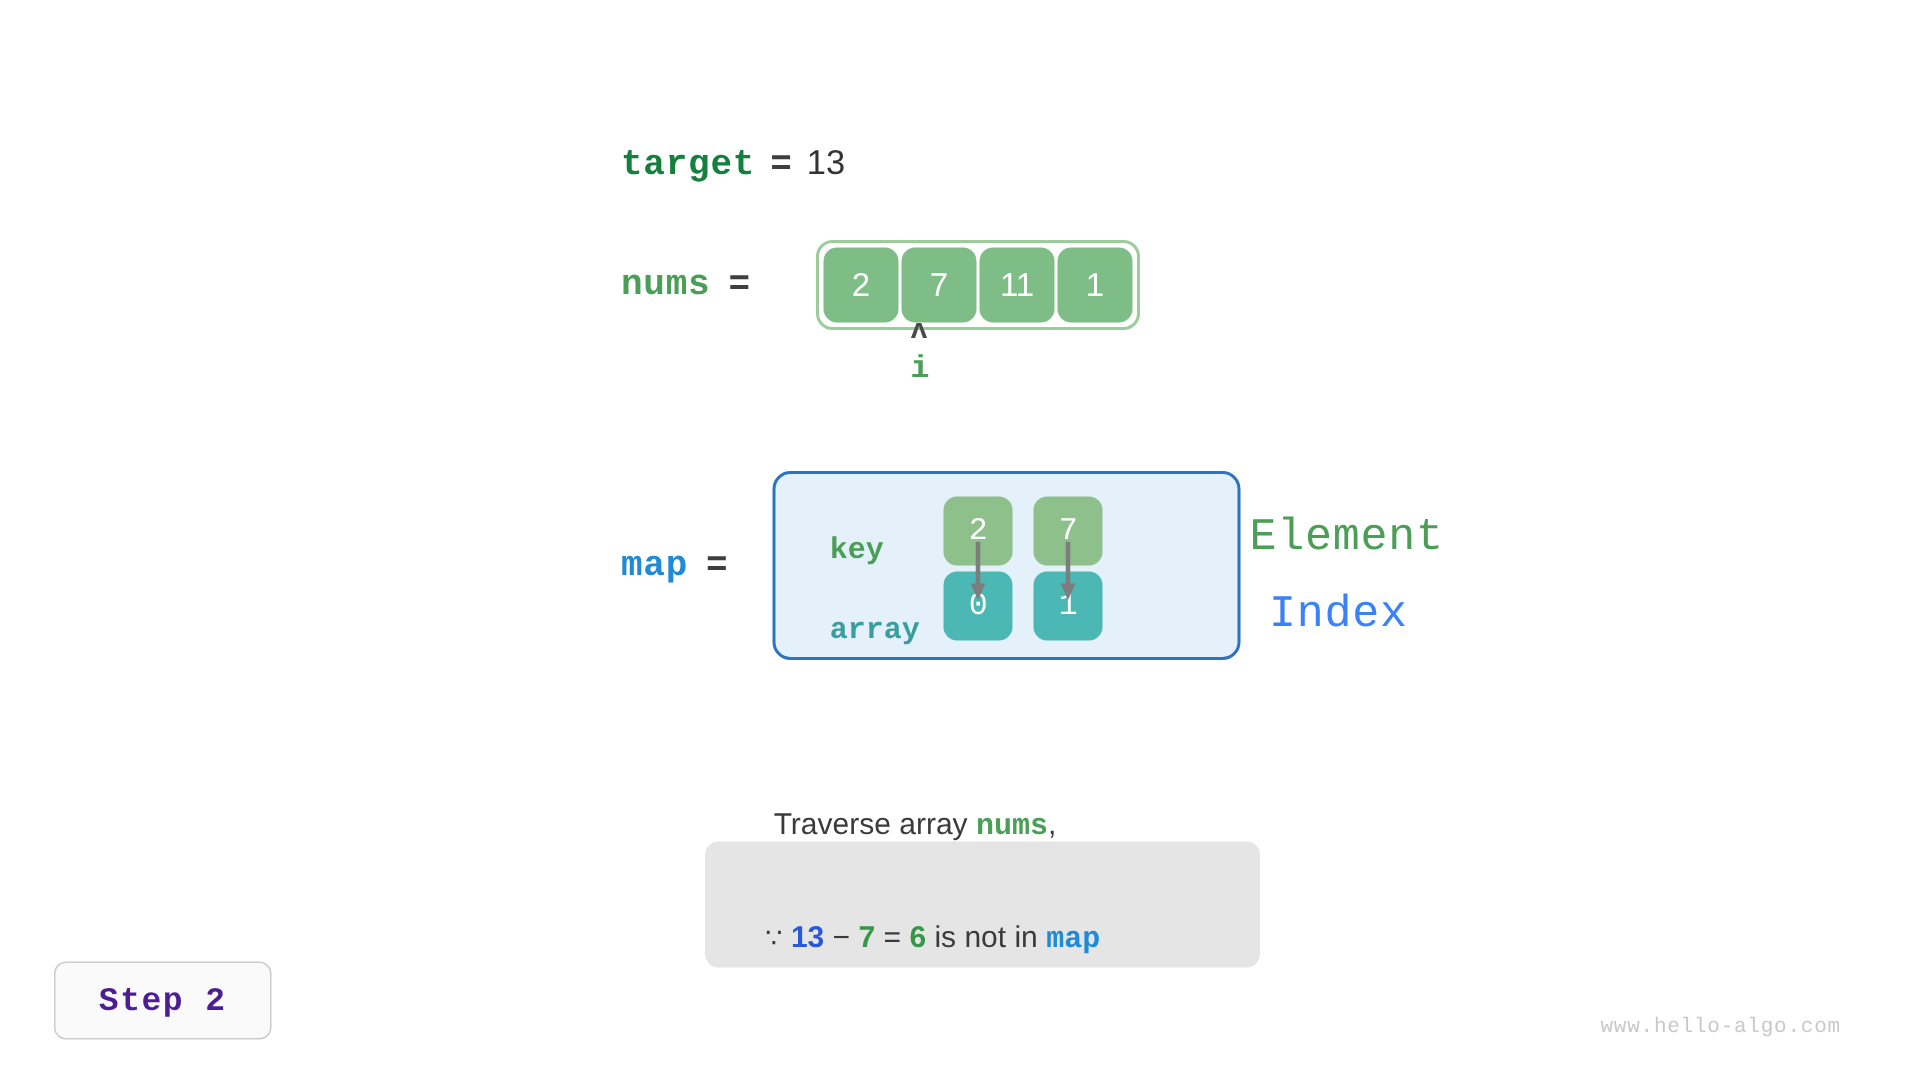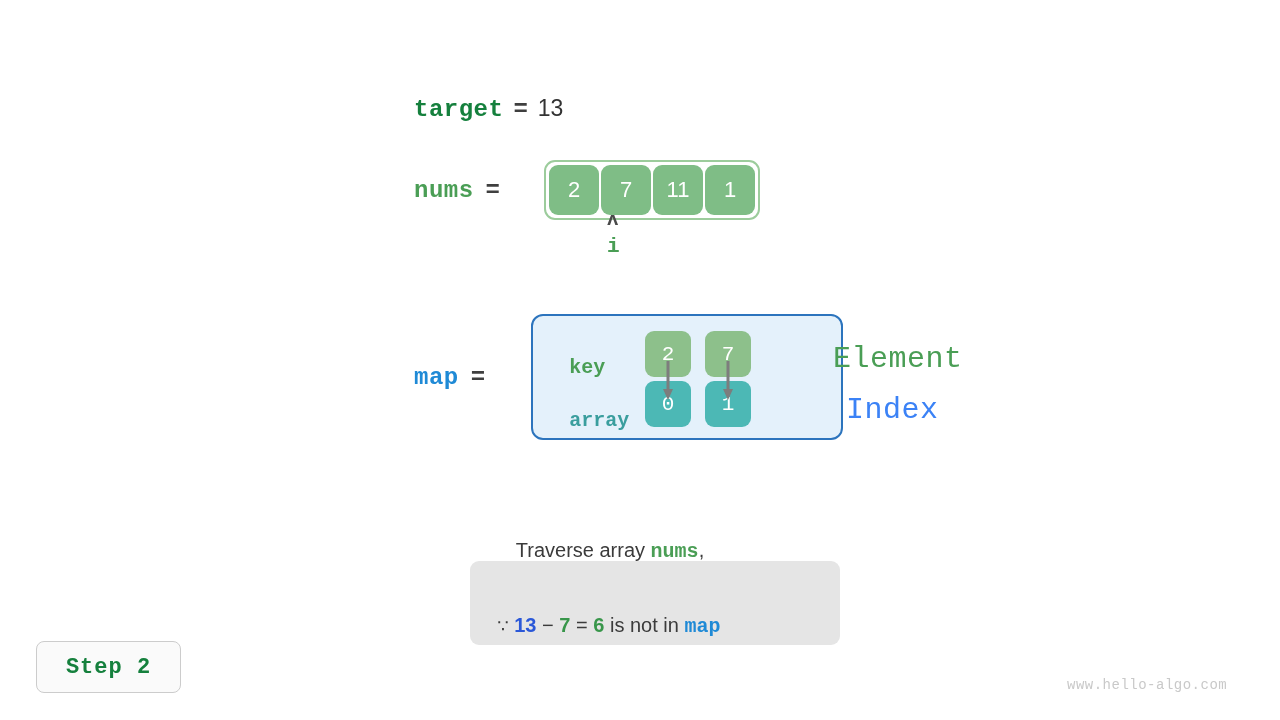--- a/index.html
+++ b/index.html
@@ -130,21 +130,21 @@
     letter-spacing: 0.5px;
   }
   #map-row .eq {
     font-family: "Liberation Mono", monospace;
     font-weight: bold;
     font-size: 24px;
     color: #3f3f3f;
     margin: 0 10px 0 12px;
   }
   #map-box {
-    margin-left: 36px;
+    margin-left: 20px;
     width: 312px;
     height: 126px;
     box-sizing: border-box;
     background: #e4f1fb;
     border: 2px solid #2c74bd;
     border-radius: 12px;
     position: relative;
   }
   .row-label {
     position: absolute;
@@ -210,21 +210,21 @@
 
   #callout {
     position: absolute;
     left: 470px;
     top: 561px;
     width: 370px;
     height: 84px;
     box-sizing: border-box;
     background: #e5e5e5;
     border-radius: 9px;
-    padding: 12px 0 0 5px;
+    padding: 12px 0 0 18px;
   }
   .callout-line {
     font-size: 20px;
     color: #3b3b3b;
     white-space: pre;
     line-height: 35px;
   }
   .sym   { color: #3b3b3b; font-size: 18px; }
   .blue  { font-family: "Liberation Sans", sans-serif; font-weight: bold; color: #2b58d8; }
   .green { font-family: "Liberation Sans", sans-serif; font-weight: bold; color: #38964a; }
@@ -241,21 +241,21 @@
     box-sizing: border-box;
     border: 1px solid #cccccc;
     border-radius: 8px;
     background: #fafafa;
     display: flex;
     align-items: center;
     justify-content: center;
     font-family: "Liberation Mono", monospace;
     font-weight: bold;
     font-size: 22px;
-    color: #15803d;
+    color: #4c1d95;
     letter-spacing: 1px;
   }
 
   
   #watermark {
     position: absolute;
     left: 1067px;
     top: 677px;
     font-family: "Liberation Mono", monospace;
     font-size: 14px;

